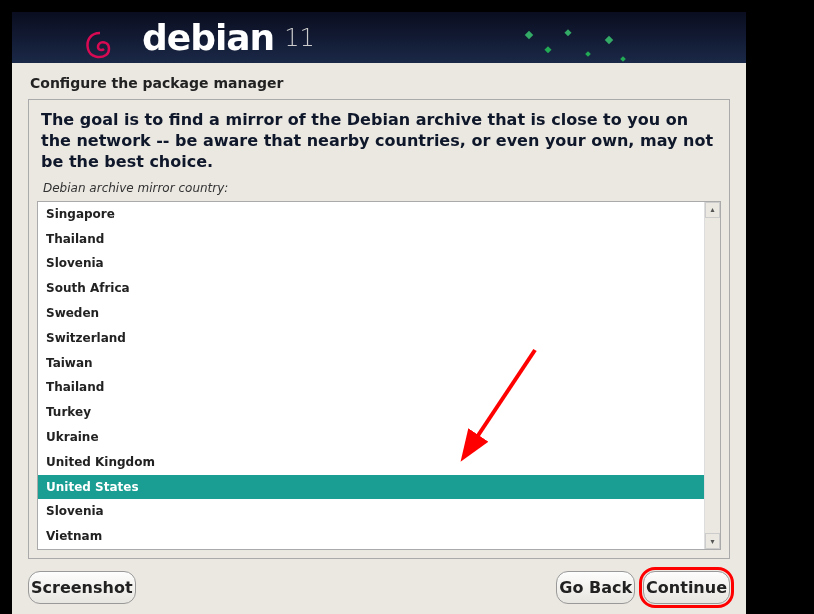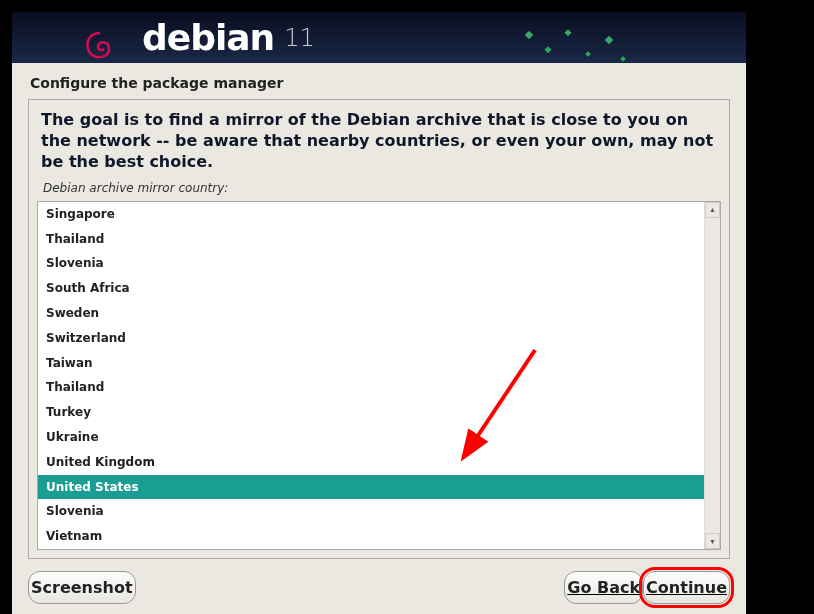--- a/index.html
+++ b/index.html
@@ -134,21 +134,21 @@
       border-radius: 12px;
       padding: 6px 2px;
       font-size: 16px;
       font-weight: bold;
       color: #222;
       cursor: pointer;
       font-family: inherit;
     }
     .right-buttons {
       display: flex;
-      text-decoration: underline;
+      gap: 8px;
     }
     .continue-highlight {
       outline: 3px solid #ff0000;
       outline-offset: 1px;
     }
     .arrow-annotation {
       position: absolute;
       left: 440px;
       top: 340px;
       pointer-events: none;

